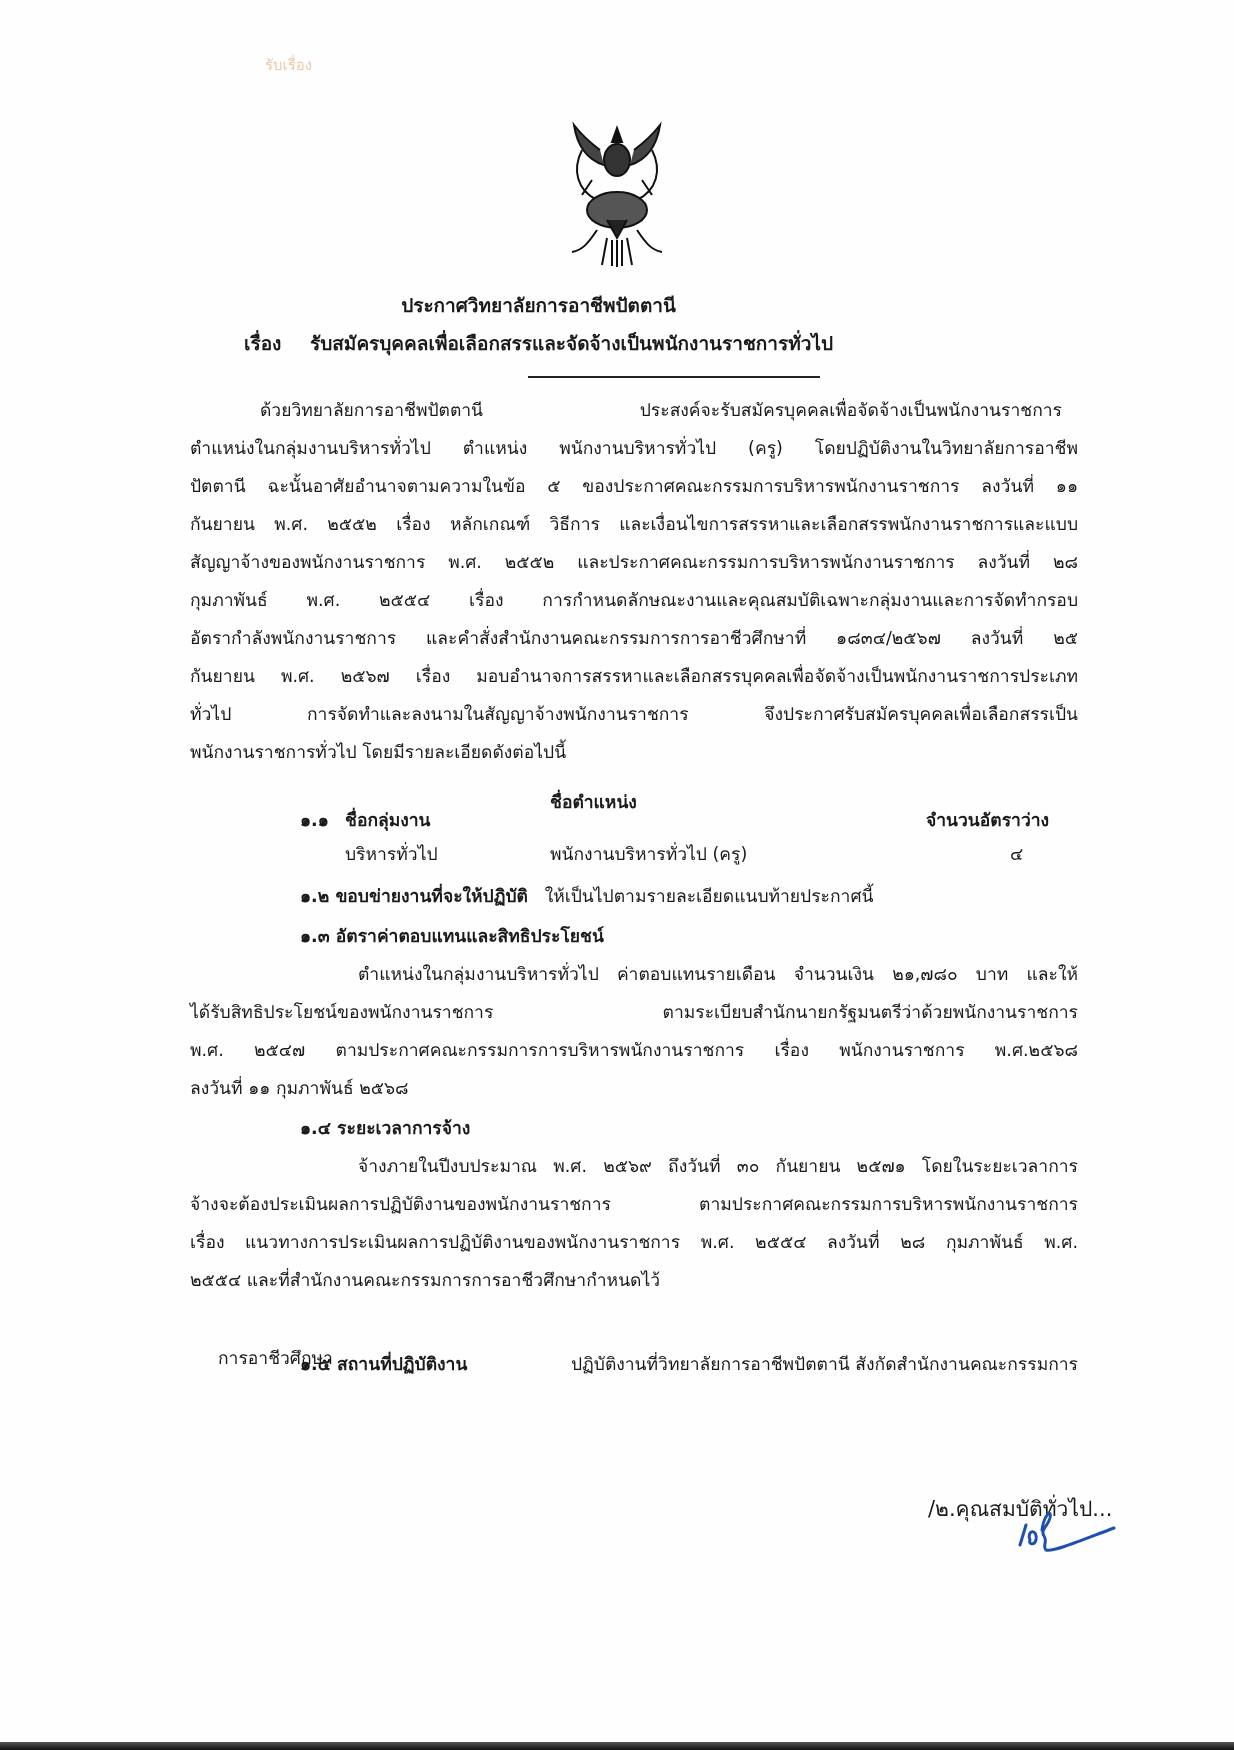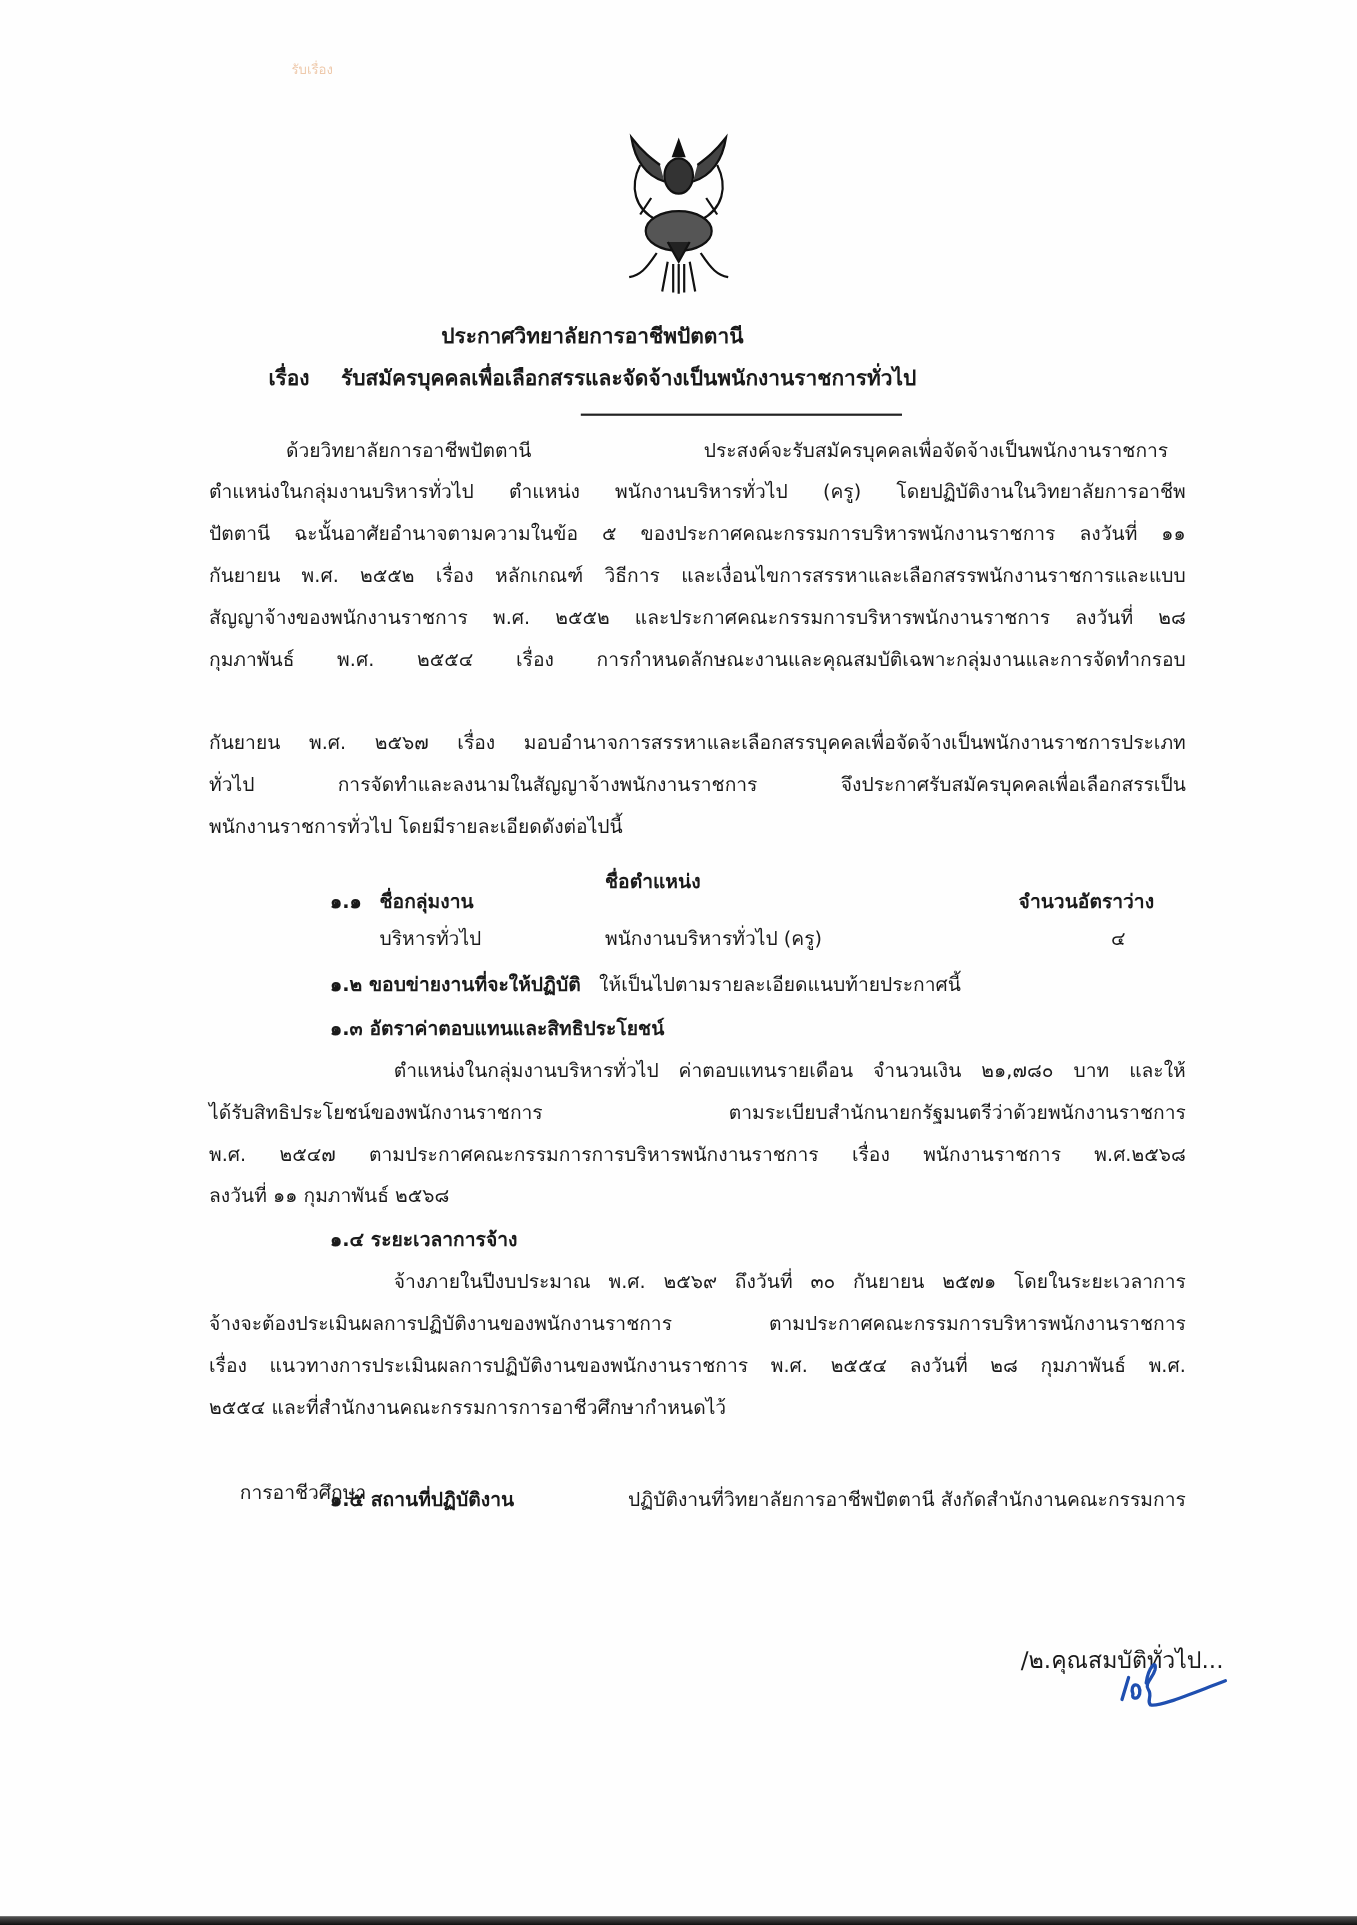--- a/index.html
+++ b/index.html
@@ -1,21 +1,21 @@
 <!DOCTYPE html>
 <html><head>
 <meta charset="utf-8">
 <style>
   html, body { margin: 0; padding: 0; background: #ffffff; }
   body {
     width: 1234px; height: 1750px; position: relative; overflow: hidden;
     font-family: "DejaVu Sans", sans-serif; color: #1a1a1a;
   }
   .page { position: absolute; left: 0; top: 0; width: 1234px; height: 1750px; background: #fefefe; }
-  .stamp { position: absolute; left: 265px; top: 53px; font-size: 12px; color: #e8b48a; opacity: 0.7; }
+  .stamp { position: absolute; left: 265px; top: 53px; font-size: 15px; color: #e8b48a; opacity: 0.7; }
   .emblem { position: absolute; left: 562px; top: 120px; width: 110px; height: 150px; }
   .title { position: absolute; left: 0; width: 1077px; text-align: center; font-weight: bold; font-size: 19px; }
   .title1 { top: 290px; }
   .title2 { top: 328px; }
   .title2 .subject-label { margin-right: 22px; }
   .rule { position: absolute; left: 528px; top: 376px; width: 292px; height: 2px; background: #222; }
   .line { position: absolute; font-size: 17.5px; white-space: nowrap; line-height: 24px; }
   .justify { left: 190px; width: 888px; text-align: justify; text-align-last: justify; }
   .last { text-align-last: left; }
   .bold { font-weight: bold; text-align: center; }
@@ -55,20 +55,21 @@
     <span>รับสมัครบุคคลเพื่อเลือกสรรและจัดจ้างเป็นพนักงานราชการทั่วไป</span>
   </div>
   <div class="rule"></div>
 
   <div class="line justify" style="left:260px;width:802px;top:398px;">ด้วยวิทยาลัยการอาชีพปัตตานี ประสงค์จะรับสมัครบุคคลเพื่อจัดจ้างเป็นพนักงานราชการ</div>
   <div class="line justify" style="top:436px;">ตำแหน่งในกลุ่มงานบริหารทั่วไป ตำแหน่ง พนักงานบริหารทั่วไป (ครู) โดยปฏิบัติงานในวิทยาลัยการอาชีพ</div>
   <div class="line justify" style="top:474px;">ปัตตานี ฉะนั้นอาศัยอำนาจตามความในข้อ ๕ ของประกาศคณะกรรมการบริหารพนักงานราชการ ลงวันที่ ๑๑</div>
   <div class="line justify" style="top:512px;">กันยายน พ.ศ. ๒๕๕๒ เรื่อง หลักเกณฑ์ วิธีการ และเงื่อนไขการสรรหาและเลือกสรรพนักงานราชการและแบบ</div>
   <div class="line justify" style="top:550px;">สัญญาจ้างของพนักงานราชการ พ.ศ. ๒๕๕๒ และประกาศคณะกรรมการบริหารพนักงานราชการ ลงวันที่ ๒๘</div>
   <div class="line justify" style="top:588px;">กุมภาพันธ์ พ.ศ. ๒๕๕๔ เรื่อง การกำหนดลักษณะงานและคุณสมบัติเฉพาะกลุ่มงานและการจัดทำกรอบ</div>
+  <div class="line justify" style="top:626px;">อัตรากำลังพนักงานราชการ และคำสั่งสำนักงานคณะกรรมการการอาชีวศึกษาที่ ๑๘๓๔/๒๕๖๗ ลงวันที่ ๒๕</div>
   <div class="line justify" style="top:664px;">กันยายน พ.ศ. ๒๕๖๗ เรื่อง มอบอำนาจการสรรหาและเลือกสรรบุคคลเพื่อจัดจ้างเป็นพนักงานราชการประเภท</div>
   <div class="line justify" style="top:702px;">ทั่วไป การจัดทำและลงนามในสัญญาจ้างพนักงานราชการ จึงประกาศรับสมัครบุคคลเพื่อเลือกสรรเป็น</div>
   <div class="line justify last" style="top:740px;">พนักงานราชการทั่วไป โดยมีรายละเอียดดังต่อไปนี้</div>
 
 
   <div class="tbl hdr" style="left:300px;top:808px;">๑.๑</div>
   <div class="tbl hdr" style="left:345px;top:808px;">ชื่อกลุ่มงาน</div>
   <div class="tbl hdr" style="left:550px;top:790px;">ชื่อตำแหน่ง</div>
   <div class="tbl hdr" style="left:926px;top:808px;">จำนวนอัตราว่าง</div>
 

